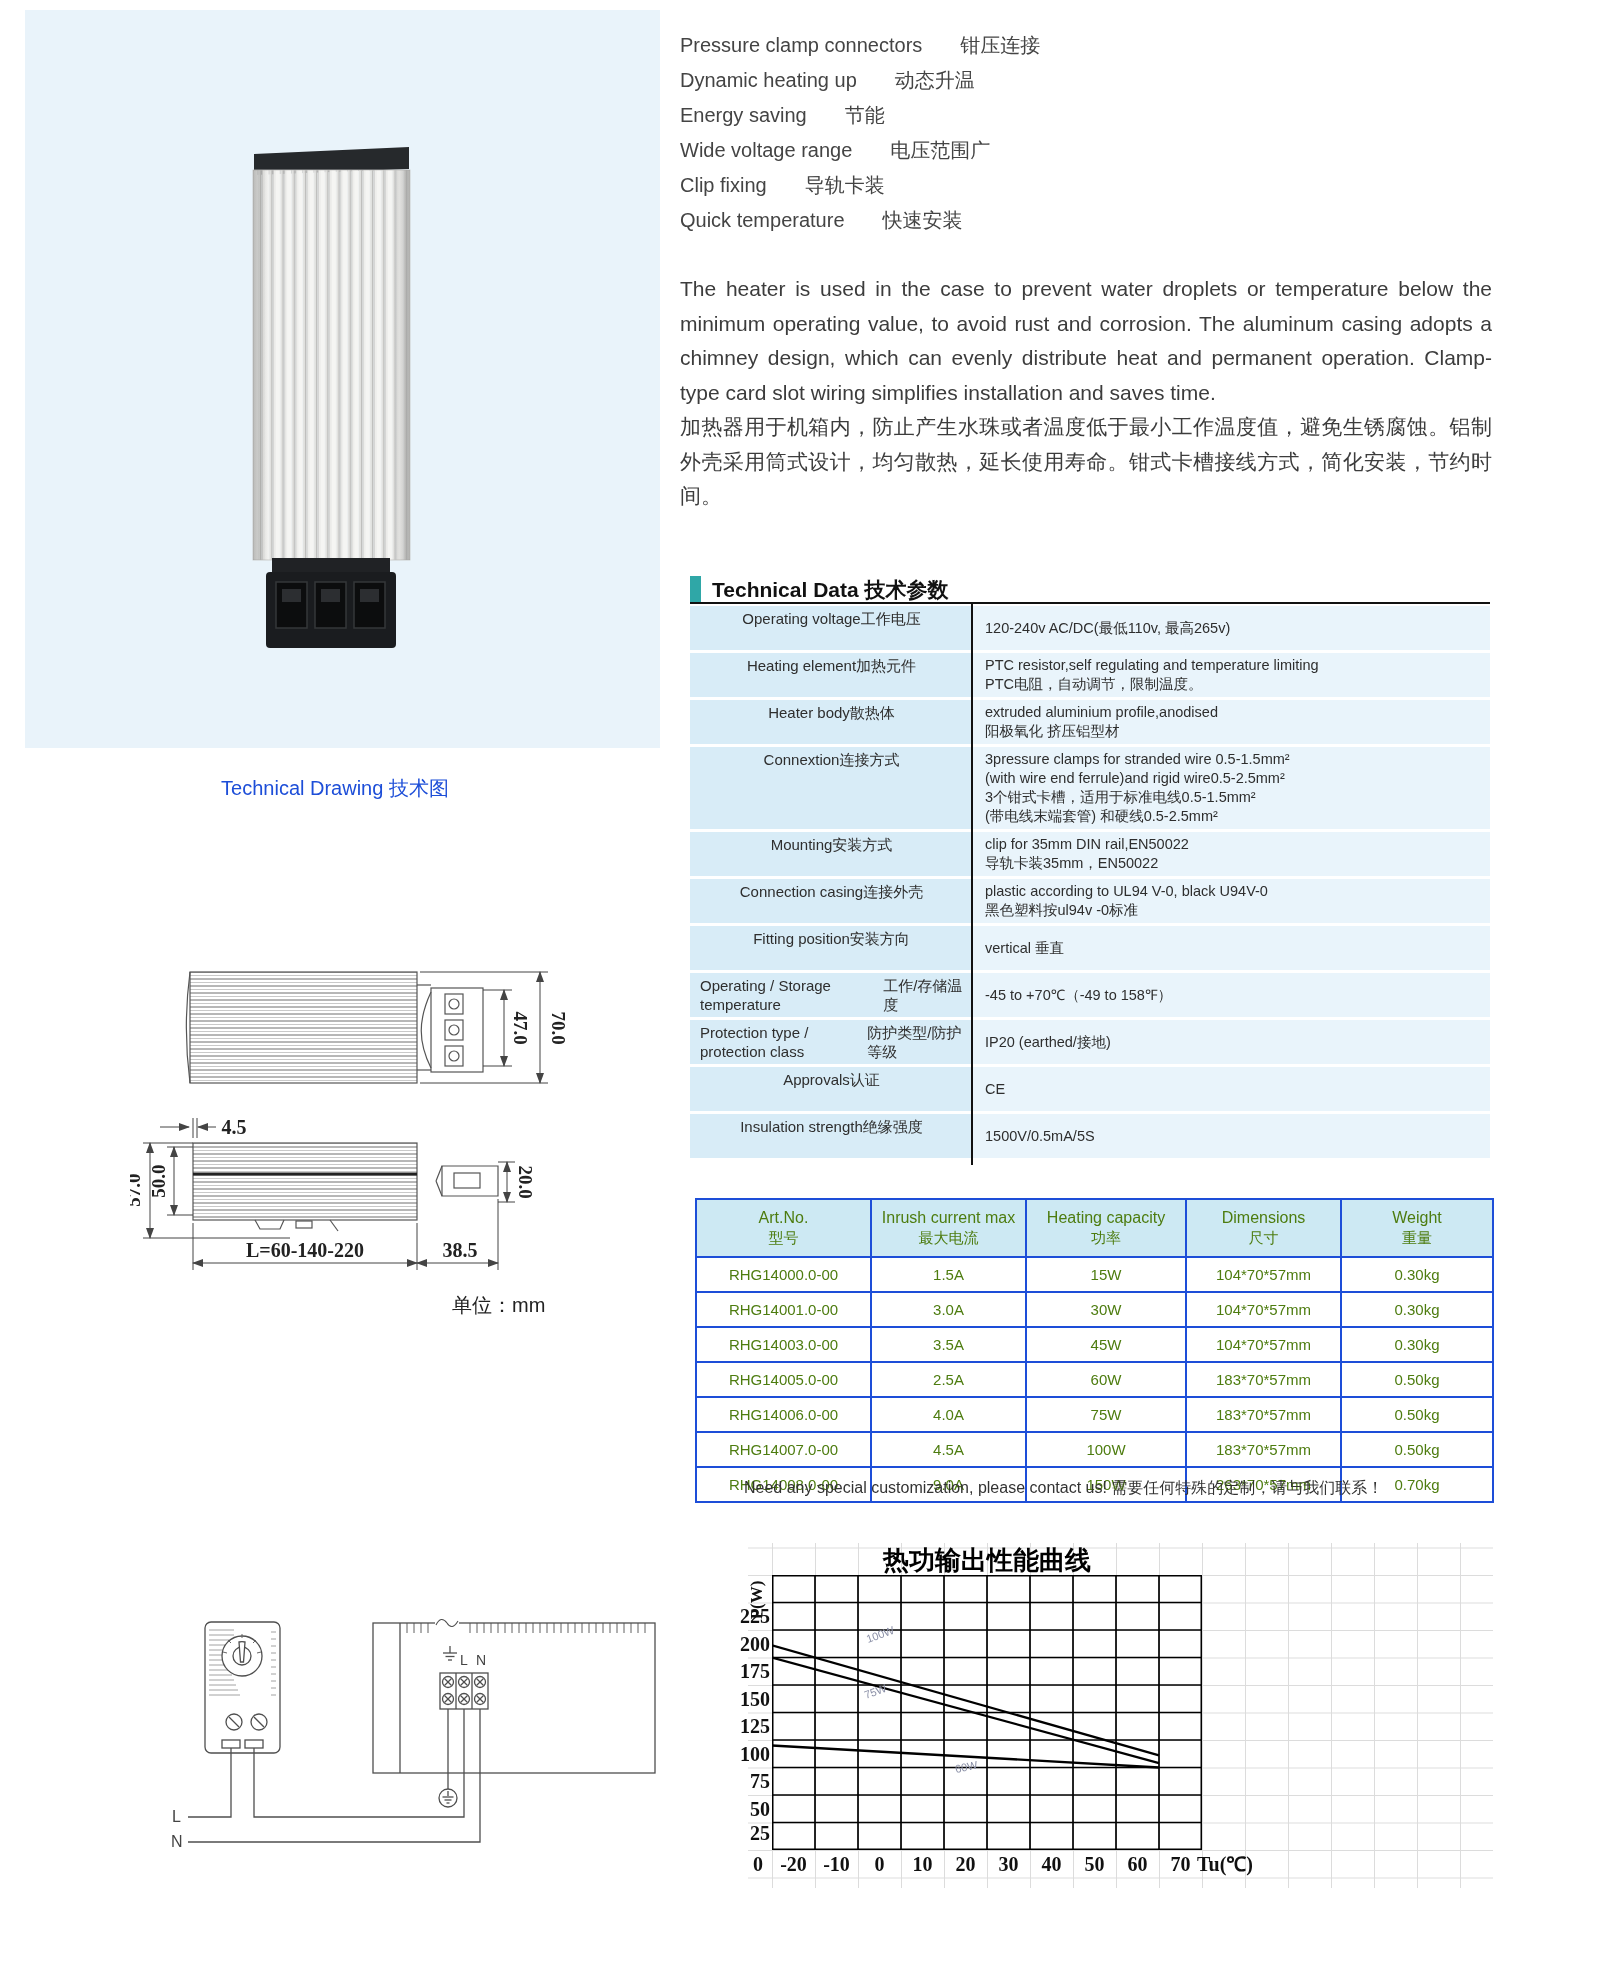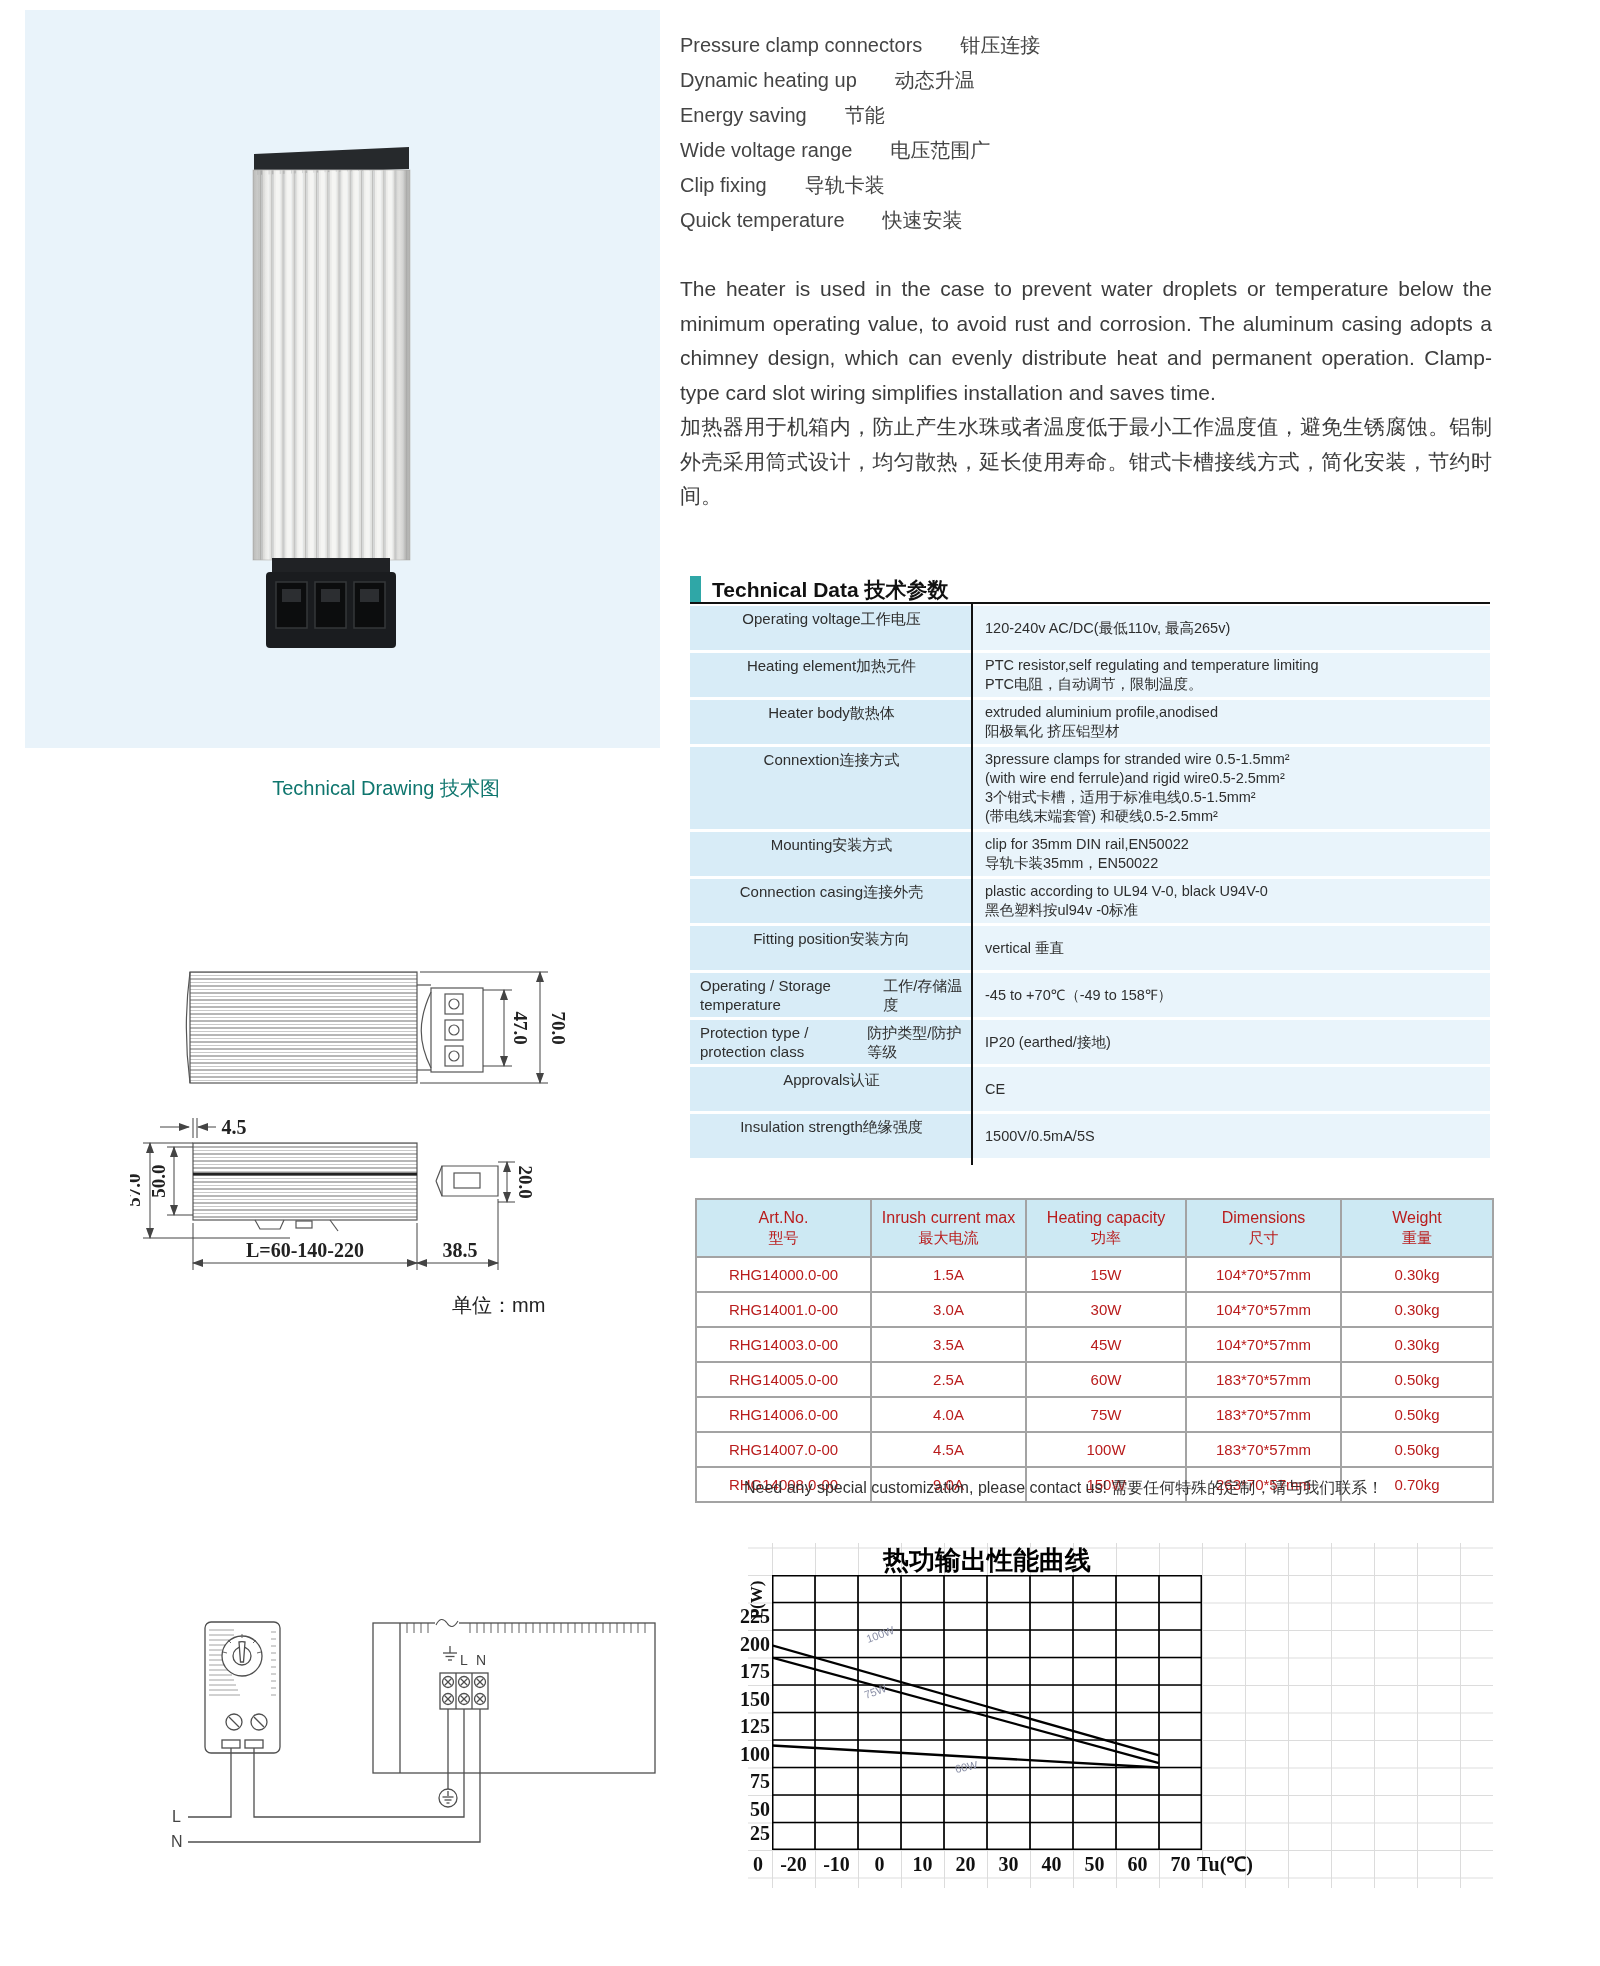--- a/index.html
+++ b/index.html
@@ -1,21 +1,21 @@
 <!DOCTYPE html>
 <html><head>
 <meta charset="utf-8">
 <style>
   html,body{margin:0;padding:0;background:#fff;}
   .page{position:relative;width:1600px;height:1966px;background:#fff;
         font-family:"Liberation Sans",sans-serif;color:#3a3a3a;overflow:hidden;}
   .abs{position:absolute;}
   
   .photo-panel{left:25px;top:10px;width:635px;height:738px;background:#e9f3fa;}
-  .drawing-caption{left:170px;top:775px;width:330px;text-align:right;font-size:20px;color:#0f766e;}
+  .drawing-caption{left:170px;top:775px;width:330px;text-align:center;font-size:20px;color:#1d4ed8;}
   .unit-label{left:452px;top:1292px;font-size:20px;font-weight:normal;color:#222;}
   
   .features{left:680px;top:28px;width:820px;}
   .feat-row{height:35px;line-height:35px;font-size:20px;color:#444;white-space:nowrap;}
   .feat-zh{margin-left:38px;}
   
   .para{width:812px;font-size:21px;line-height:34.5px;text-align:justify;color:#3c3c3c;}
   .para-en{left:680px;top:272px;}
   .para-zh{left:680px;top:410px;}
   
@@ -26,22 +26,22 @@
   .trow{display:flex;margin-bottom:3px;}
   .tl{width:281px;min-height:44px;background:#d8ecf7;box-sizing:border-box;
       padding:3px 8px 3px 10px;display:flex;flex-direction:row;justify-content:center;}
   .tl div{font-size:15px;line-height:19px;color:#2e2e2e;}
   .tv{flex:1;min-height:44px;background:#e9f4fb;box-sizing:border-box;padding:3px 8px 3px 14px;
       display:flex;flex-direction:column;justify-content:center;font-size:14.5px;line-height:19px;
       color:#2e2e2e;white-space:pre-line;}
   .tech-divider{left:971px;top:602px;width:2px;height:563px;background:#111;}
   
   .ptable{left:695px;top:1198px;border-collapse:collapse;table-layout:fixed;}
-  .ptable td,.ptable th{border:2px solid #a3a3a3;text-align:center;vertical-align:middle;
-      font-weight:normal;color:#b91c1c;background:#fff;}
+  .ptable td,.ptable th{border:2px solid #1d4ed8;text-align:center;vertical-align:middle;
+      font-weight:normal;color:#4d7c0f;background:#fff;}
   .ptable th{background:#cde9f3;height:54px;}
   .ptable td{height:31px;font-size:15px;}
   .ptable .h-en{font-size:16px;line-height:20px;}
   .ptable .h-zh{font-size:15px;line-height:20px;}
   .note{left:713px;top:1478px;font-size:16px;color:#333;margin-left:31px;}
   
   .chart-block{left:748px;top:1543px;width:745px;height:345px;
      background-image:linear-gradient(to right,#dcdcdc 1px,transparent 1px),
                       linear-gradient(to bottom,#dcdcdc 1px,transparent 1px);
      background-size:43px 27.5px;background-position:24px 32px;}

